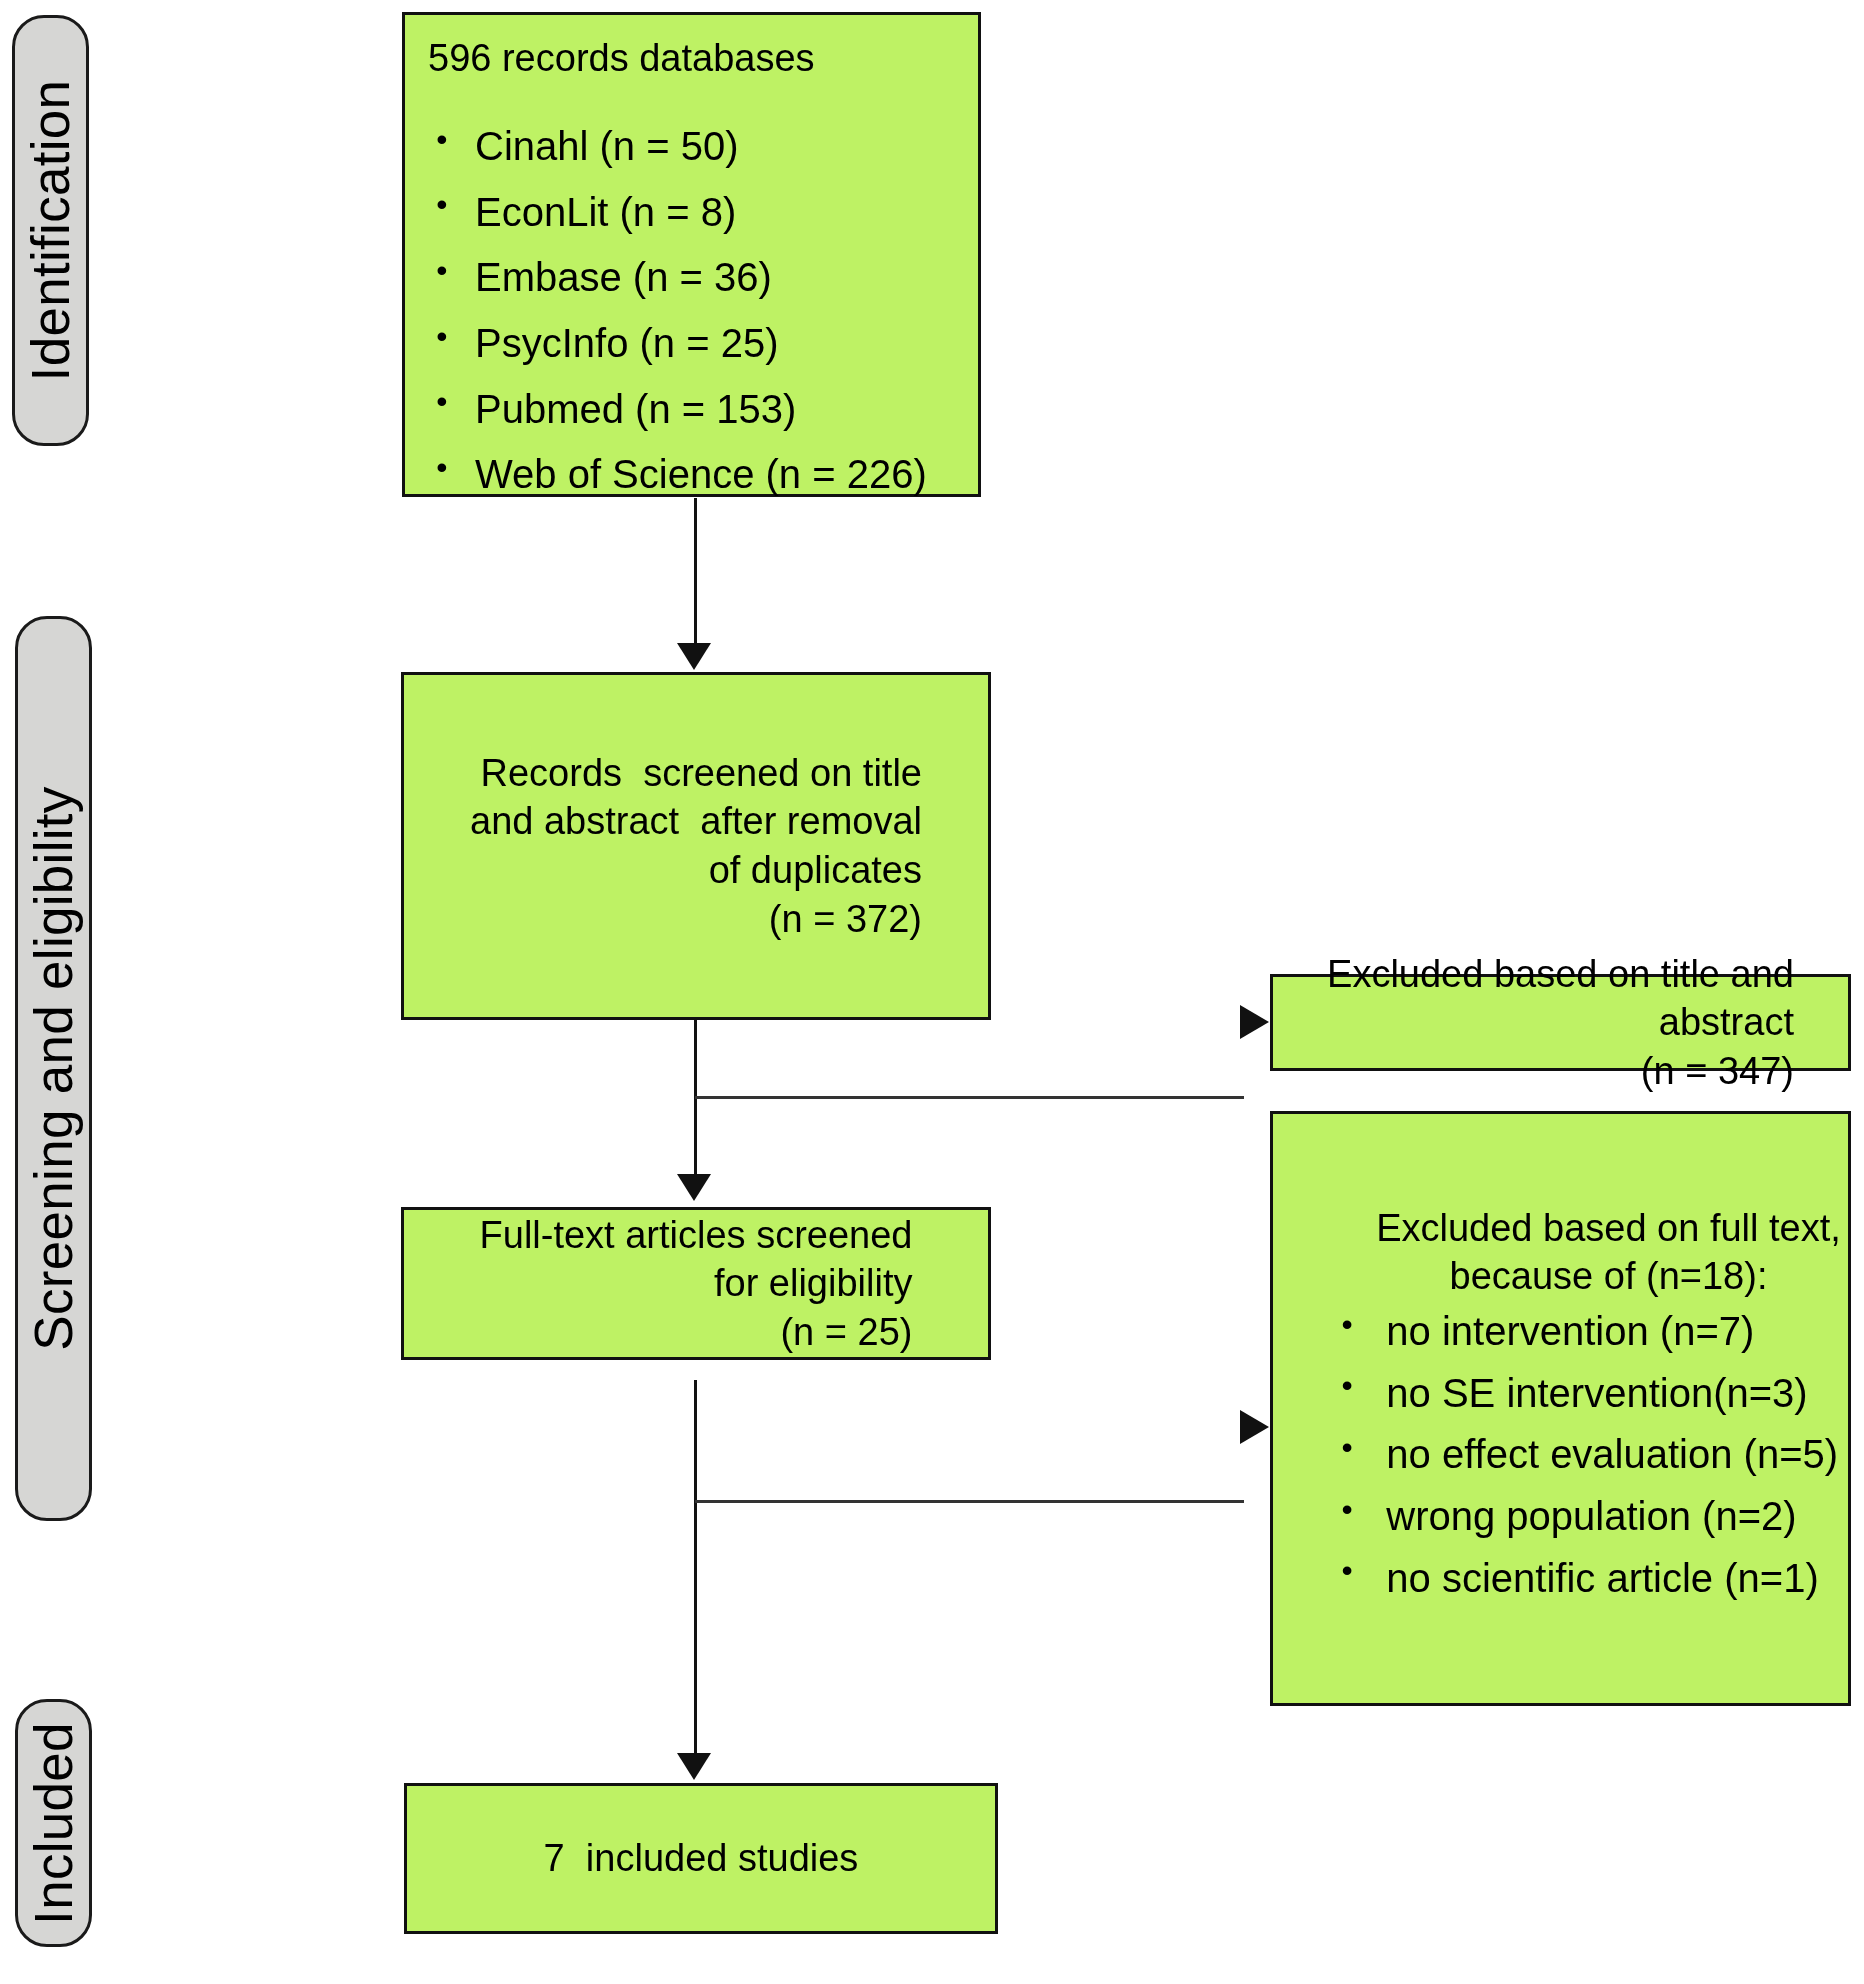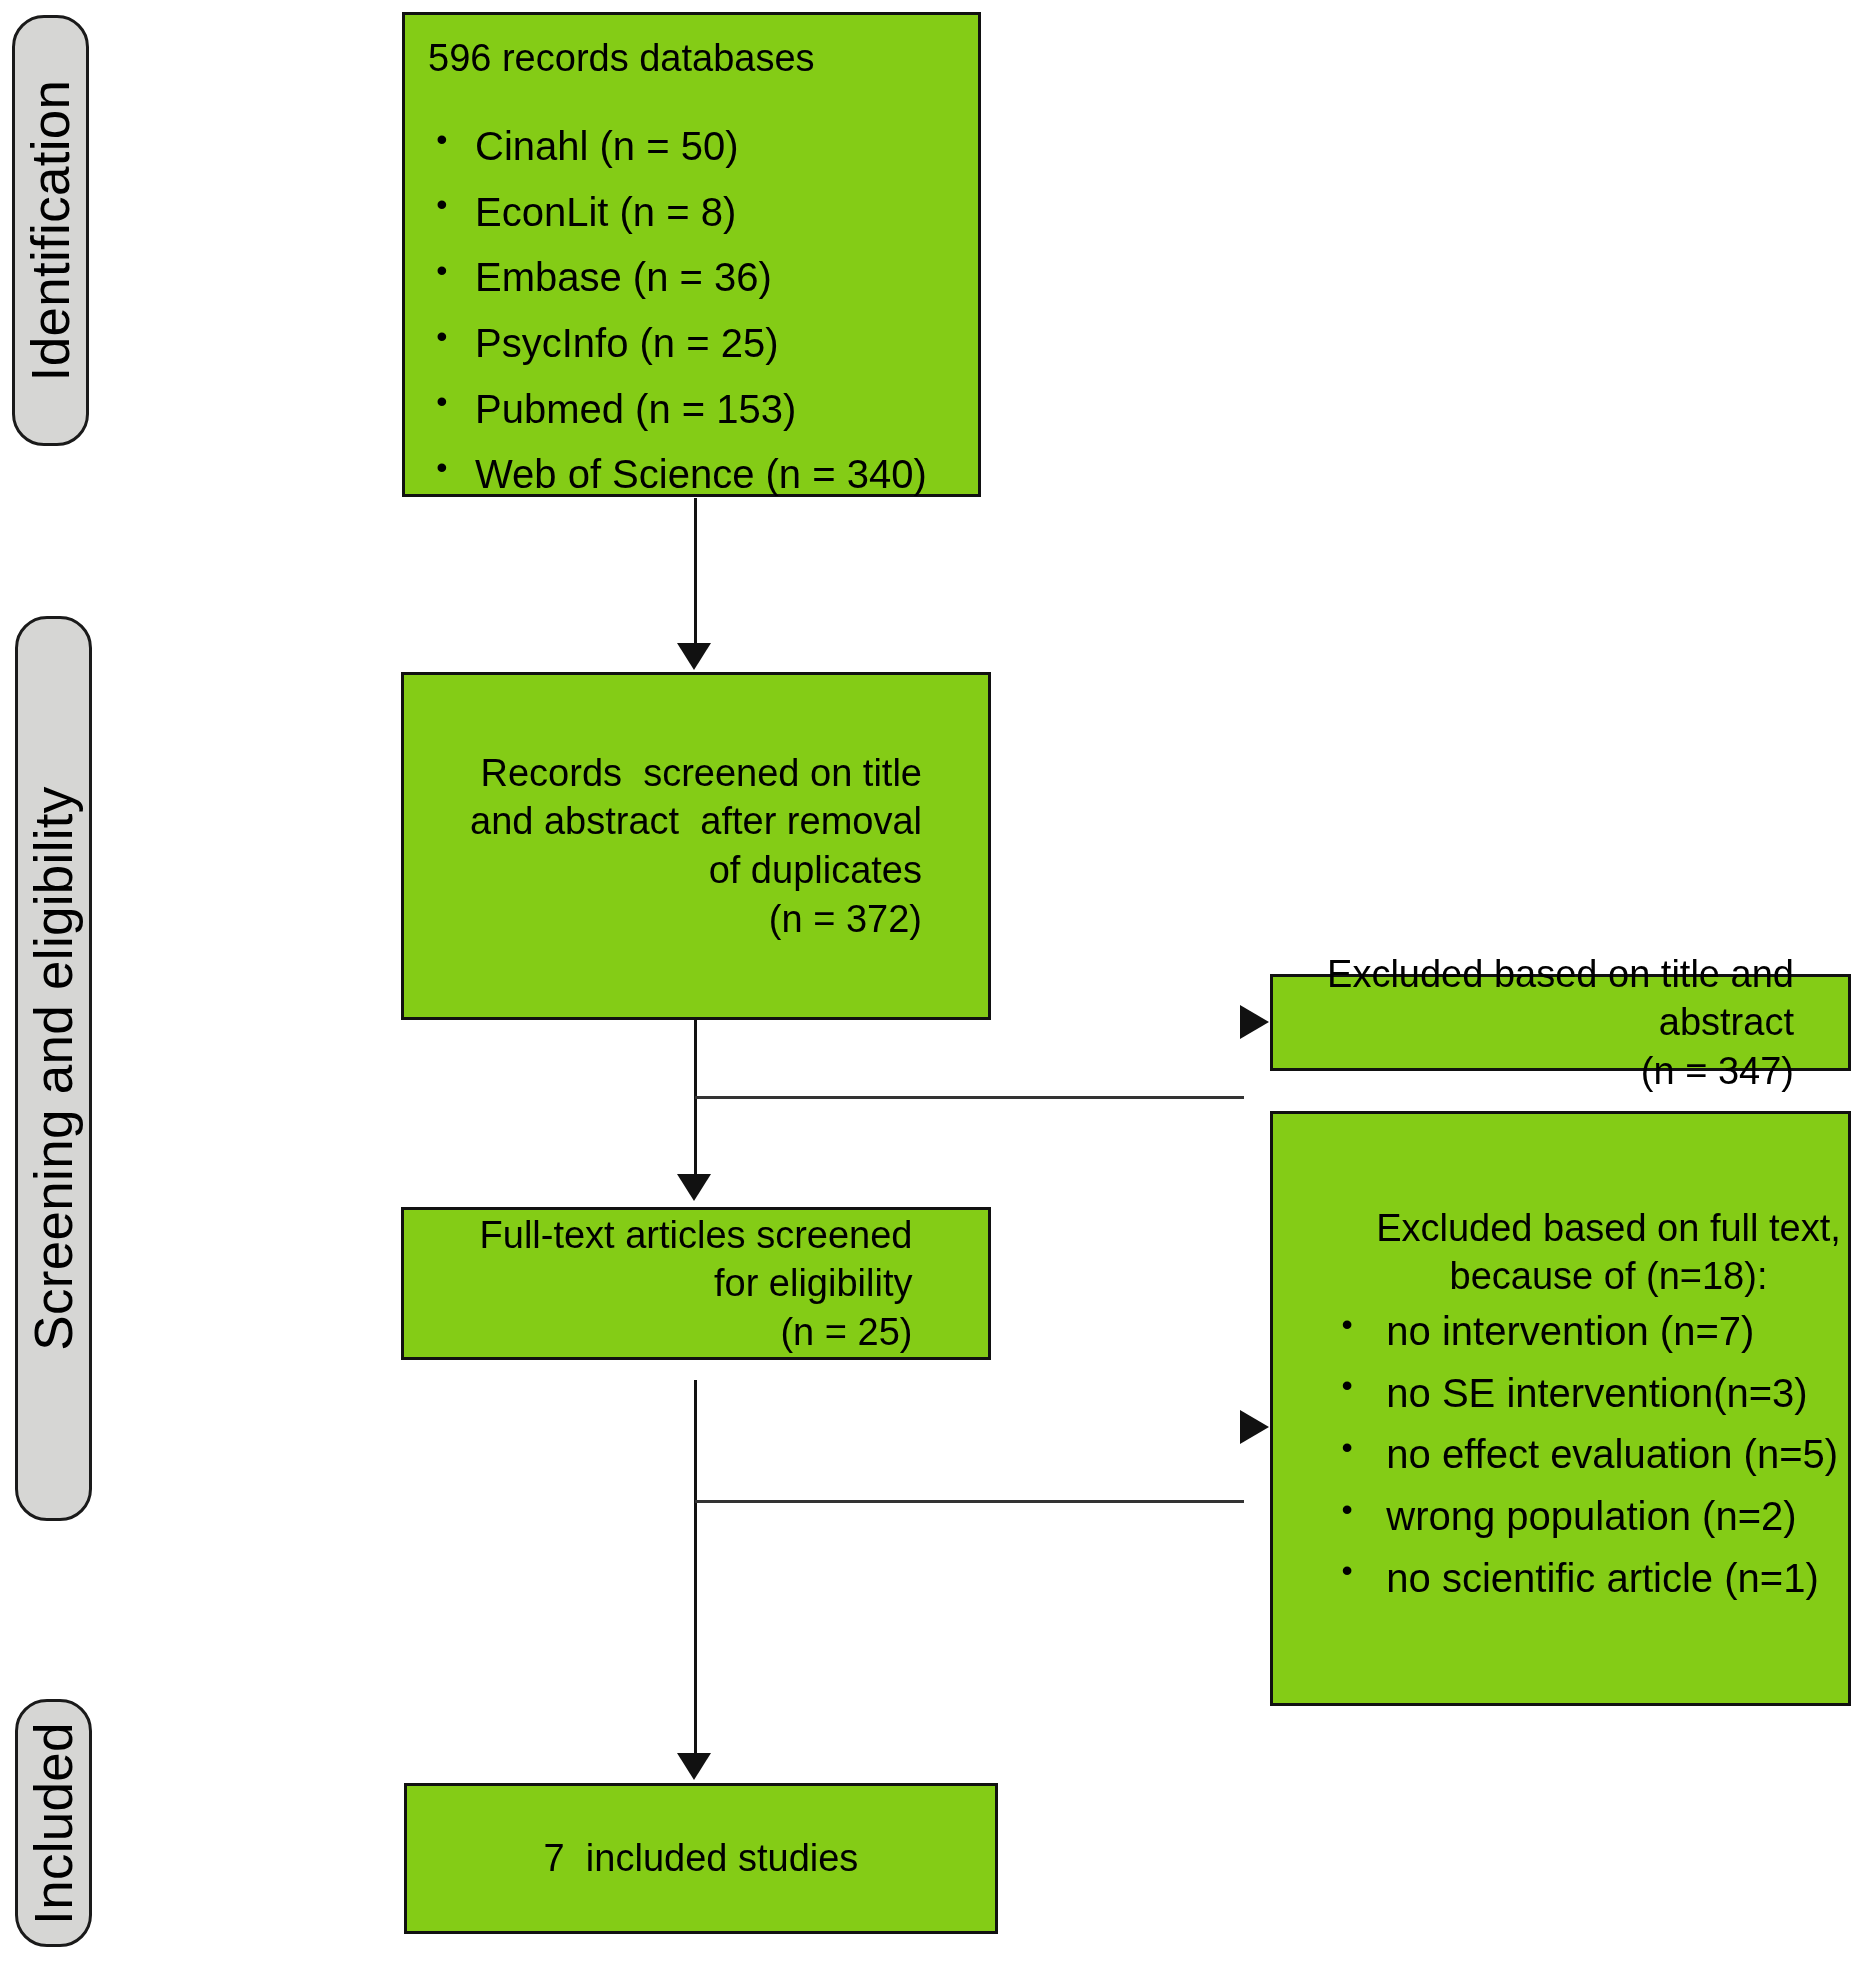--- a/index.html
+++ b/index.html
@@ -38,21 +38,21 @@
     letter-spacing: 0.3px;
     line-height: 1;
   }
   .stage-ident   { left: 12.3px;  top: 15px;   width: 77px; height: 431px; }
   .stage-screen  { left: 15px;  top: 616px;  width: 77px; height: 905px; }
   .stage-incl    { left: 15px;  top: 1699px; width: 77px; height: 248px; }
 
   
   .box {
     position: absolute;
-    background: #84cc16;
+    background: #bef264;
     border: 3.4px solid #111111;
     box-sizing: border-box;
   }
   .box-inner {
     width: 100%;
     height: 100%;
     box-sizing: border-box;
     display: flex;
     flex-direction: column;
     justify-content: center;
@@ -163,21 +163,21 @@
 
   <div class="box" id="box-identification">
     <div class="box-inner">
       <div class="box-title">596 records databases</div>
       <ul class="bullets">
         <li>Cinahl (n = 50)</li>
         <li>EconLit (n = 8)</li>
         <li>Embase (n = 36)</li>
         <li>PsycInfo (n = 25)</li>
         <li>Pubmed (n = 153)</li>
-        <li>Web of Science (n = 340)</li>
+        <li>Web of Science (n = 226)</li>
       </ul>
     </div>
   </div>
 
   <div class="vline" id="c1-v"></div>
   <div class="arrow-down" id="c1-a"></div>
 
   <div class="box center" id="box-screened">
     <div class="box-inner">
       <div class="box-title">Records  screened on title

